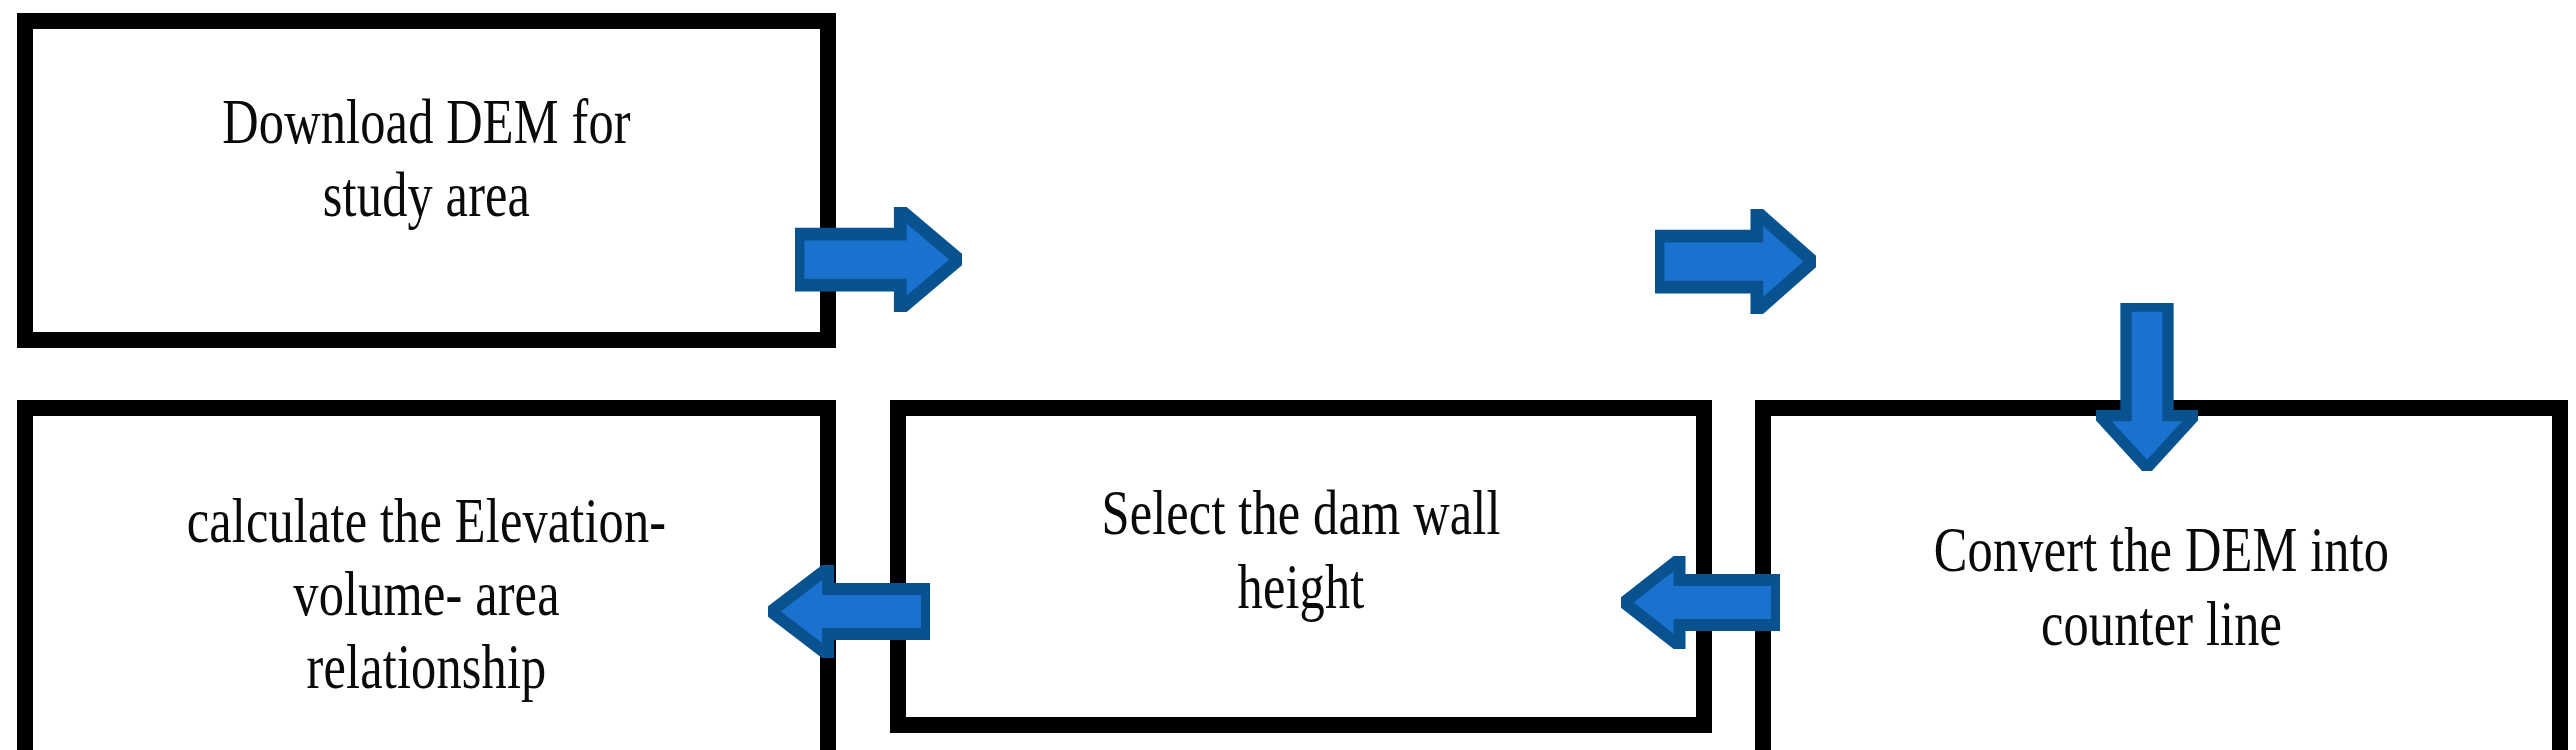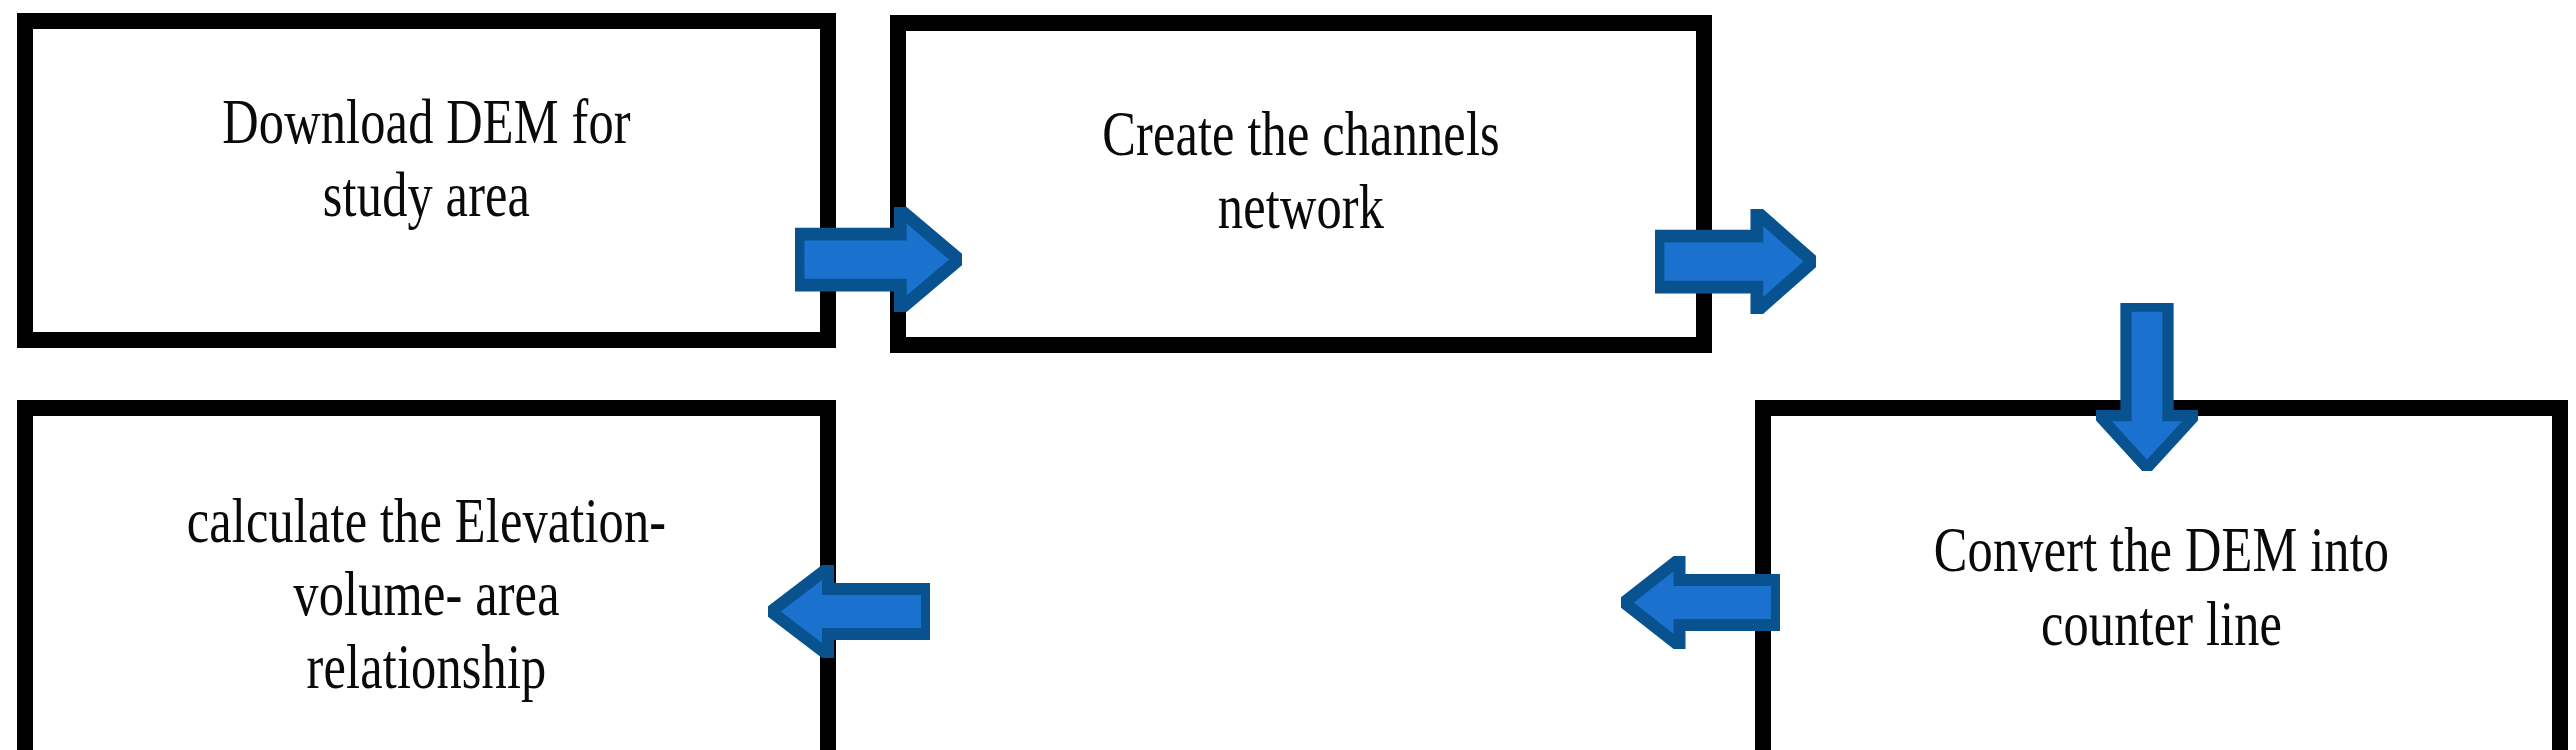--- a/index.html
+++ b/index.html
@@ -81,32 +81,32 @@
 </head>
 <body>
 
 <div id="canvas">
 
   <div class="node" id="node-download-dem">
     <span class="node-label">Download DEM for
 study area</span>
   </div>
 
-  <div class="node" id="node-create-channels">
-    <span class="node-label">Create the channels
-network</span>
-  </div>
 
 
   <div class="node" id="node-calculate-evar">
     <span class="node-label">calculate the Elevation-
 volume- area
 relationship</span>
   </div>
 
+  <div class="node" id="node-select-dam">
+    <span class="node-label">Select the dam wall
+height</span>
+  </div>
 
   <div class="node" id="node-convert-dem">
     <span class="node-label">Convert the DEM into
 counter line</span>
   </div>
 
   <div class="arrow" id="arrow-download-to-create">
     <svg viewBox="0 0 222 140" preserveAspectRatio="none">
       <polygon points="4,36 140,36 140,4 218,70 140,136 140,104 4,104" fill="#1b72ce" stroke="#08528f" stroke-width="17" stroke-linejoin="miter"></polygon>
     </svg>

